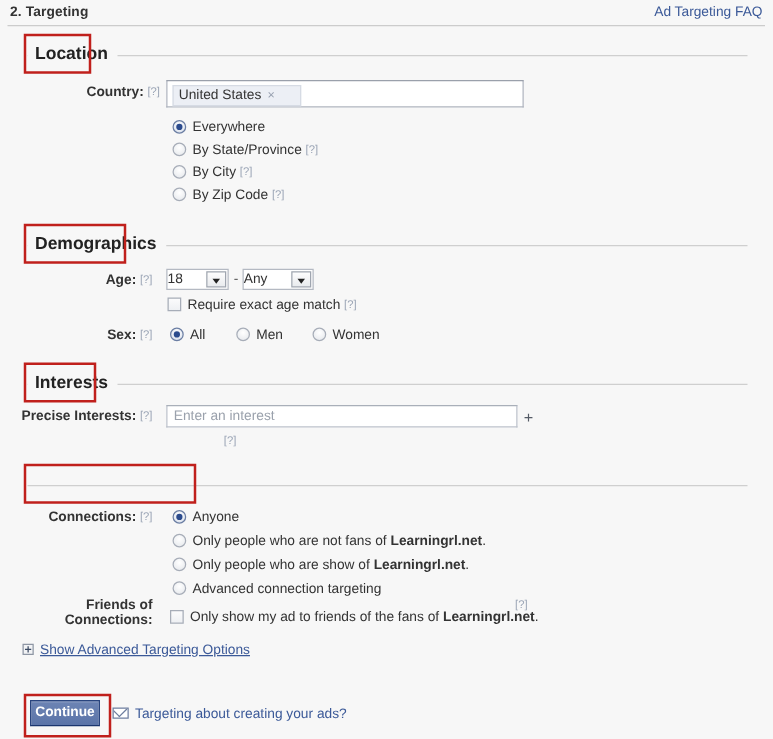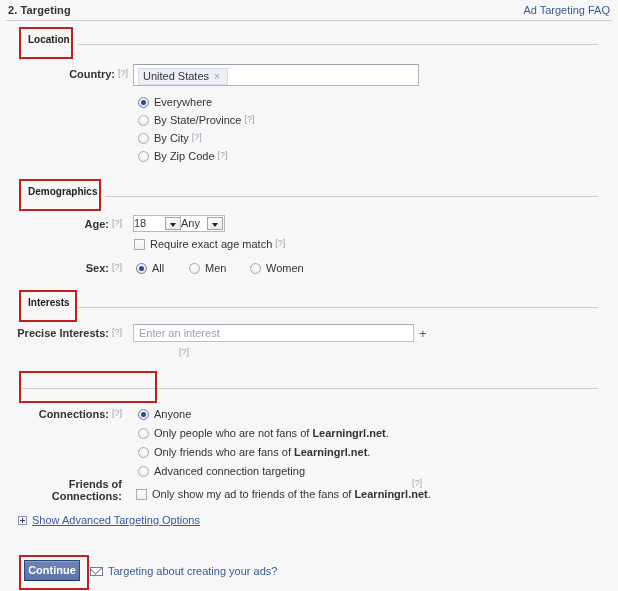--- a/index.html
+++ b/index.html
@@ -61,21 +61,21 @@
     width: 618px;
   }
   .sec-head {
     position: relative;
     height: 28px;
   }
   .sec-label {
     position: absolute;
     left: 22px;
     top: 2px;
-    font-size: 10px;
+    font-size: 14px;
     font-weight: bold;
     color: #222222;
     background: #f7f7f7;
     padding: 4px 8px 4px 6px;
     z-index: 3;
     white-space: nowrap;
   }
   .annot-box {
     position: absolute;
     border: 2px solid #c0201c;
@@ -121,21 +121,21 @@
   .token-input {
     position: absolute;
     box-sizing: border-box;
     background: #ffffff;
     border: 1px solid #b0b5bf;
     border-top-color: #9aa0ab;
   }
   .token {
     display: inline-block;
     margin: 3px 0 0 4px;
-    padding: 1px 7px 2px 4px;
+    padding: 1px 20px 2px 4px;
     background: #eceff5;
     border: 1px solid #d6dbe4;
     font-size: 11px;
     color: #333333;
     white-space: nowrap;
   }
   .token-x {
     color: #97a0b0;
     margin-left: 5px;
     font-size: 10px;
@@ -386,21 +386,21 @@
 
   <div class="row" style="top:215px;">
     <div class="flabel" style="left:0px; top:3px; width:122px;">
       <span>Age:</span><span class="qmark">[?]</span>
     </div>
     <div class="sel" style="left:133px; top:0px; width:50px;">
       <span class="sel-val">18</span>
       <span class="sel-arrow"></span>
     </div>
     <div class="dash" style="left:187px; top:2px;">-</div>
-    <div class="sel" style="left:180px; top:0px; width:45px;">
+    <div class="sel" style="left:194px; top:0px; width:57px;">
       <span class="sel-val">Any</span>
       <span class="sel-arrow"></span>
     </div>
   </div>
 
   <div class="row" style="top:238px;">
     <div class="opt" style="left:134px; top:0px;">
       <span class="cbox"></span><span class="opt-text">Require exact age match</span><span class="qmark">[?]</span>
     </div>
   </div>
@@ -449,21 +449,21 @@
     <div class="flabel" style="left:0px; top:2px; width:122px;">
       <span>Connections:</span><span class="qmark">[?]</span>
     </div>
     <div class="opt" style="left:138px; top:2px;">
       <span class="radio checked"></span><span class="opt-text">Anyone</span>
     </div>
     <div class="opt" style="left:138px; top:21px;">
       <span class="radio"></span><span class="opt-text">Only people who are not fans of </span><b>Learningrl.net</b><span>.</span>
     </div>
     <div class="opt" style="left:138px; top:40px;">
-      <span class="radio"></span><span class="opt-text">Only friends who are fans of </span><b>Learningrl.net</b><span>.</span>
+      <span class="radio"></span><span class="opt-text">Only people who are show of </span><b>Learningrl.net</b><span>.</span>
     </div>
     <div class="opt" style="left:138px; top:59px;">
       <span class="radio"></span><span class="opt-text">Advanced connection targeting</span>
     </div>
   </div>
 
   <div class="row" style="top:478px;">
     <div class="flabel two-line" style="left:0px; top:0px; width:122px;">
       <span>Friends of</span><br>
       <span>Connections:</span>

